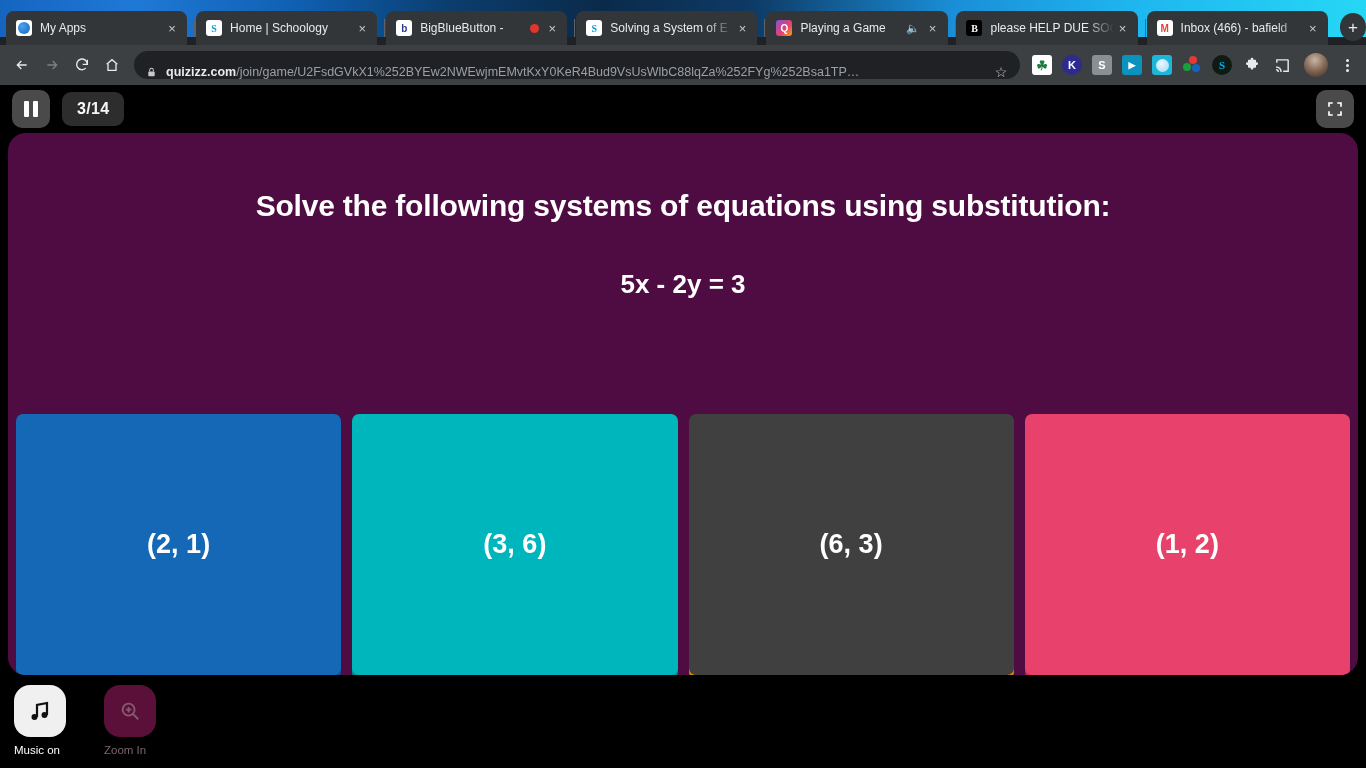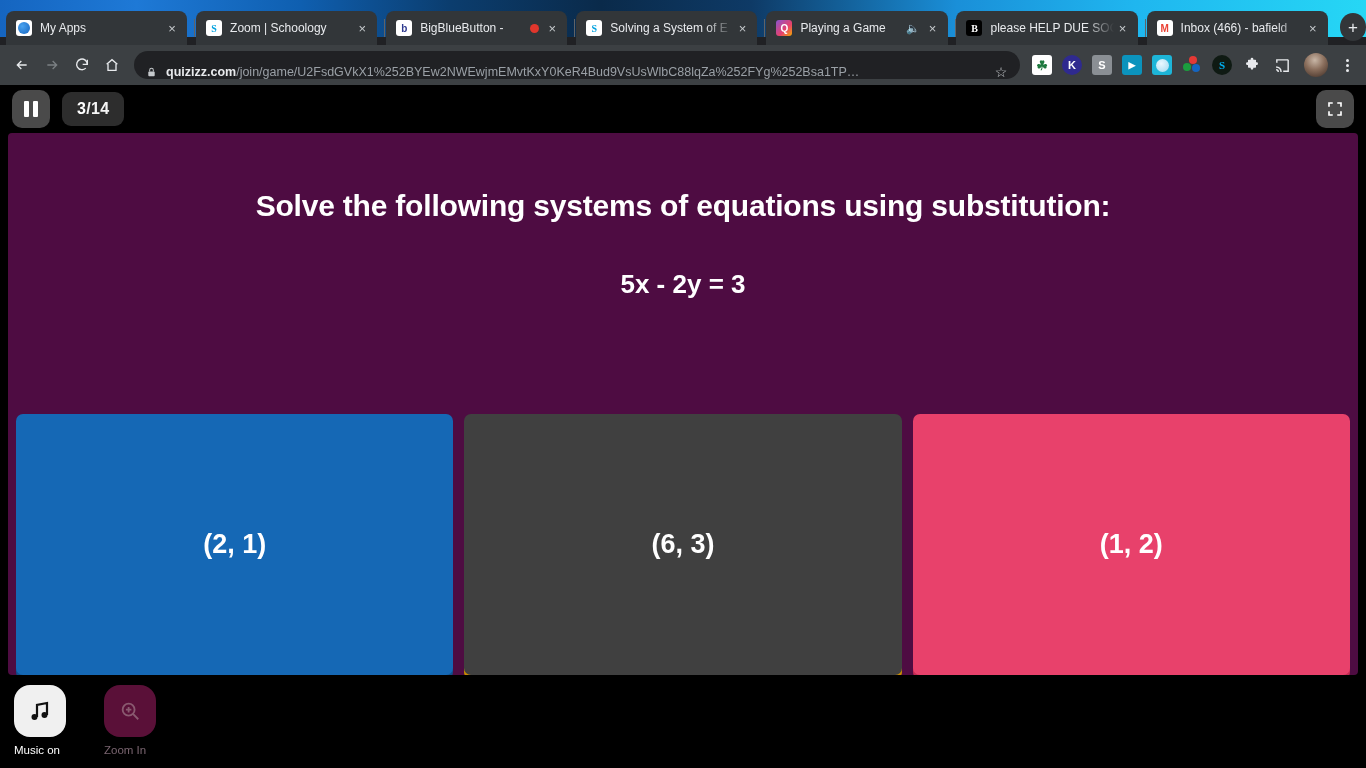--- a/index.html
+++ b/index.html
@@ -251,21 +251,21 @@
     border-radius: 10px;
     background: #4a4a4a;
     display: flex; align-items: center; justify-content: center;
   }
   #fullscreen-button svg { width: 18px; height: 18px; stroke: #ffffff; stroke-width: 2.2; fill: none; }
 
   #quiz-card {
     margin: 0 8px;
     flex: 1 1 auto;
     background: #4e0c42;
-    border-radius: 4px;
+    border-radius: 18px;
     display: flex;
     flex-direction: column;
     overflow: hidden;
   }
 
   #question-area {
     flex: 0 0 281px;
     display: flex;
     flex-direction: column;
     align-items: center;
@@ -347,21 +347,21 @@
       <span class="favicon fav-myapps">
           <span class="cloud"></span>
         </span>
       <span class="tab-title">My Apps</span>
       <span class="tab-close">×</span>
     </div>
     <div class="tab-sep"></div>
 
     <div class="tab">
       <span class="favicon fav-schoology">S</span>
-      <span class="tab-title">Zoom | Schoology</span>
+      <span class="tab-title">Home | Schoology</span>
       <span class="tab-close">×</span>
     </div>
     <div class="tab-sep"></div>
 
     <div class="tab">
       <span class="favicon fav-bbb">b</span>
       <span class="tab-title">BigBlueButton - </span>
       <span class="rec-dot"></span>
       <span class="tab-close">×</span>
     </div>
@@ -494,20 +494,21 @@
 
     <div id="question-area">
       <div id="question-title">Solve the following systems of equations using substitution:</div>
       <div id="equations">
         <div>5x - 2y = 3</div>
       </div>
     </div>
 
     <div id="answers">
       <div class="answer-tile t0">(2, 1)</div>
+      <div class="answer-tile t1">(3, 6)</div>
       <div class="answer-tile t2">(6, 3)</div>
       <div class="answer-tile t3">(1, 2)</div>
     </div>
   </div>
 
   <div id="bottom-bar">
     <div class="bottom-action" id="music-toggle">
       <div class="btn-box">
         <svg viewBox="0 0 24 24">
             <path d="M9 18V6l10-2v12" fill="none" stroke="#111" stroke-width="2.2"></path>

